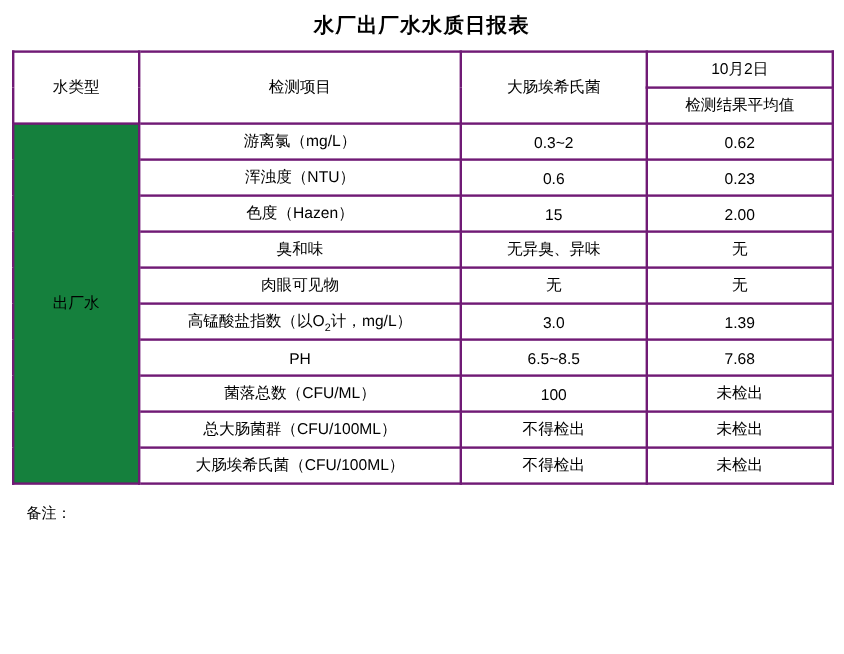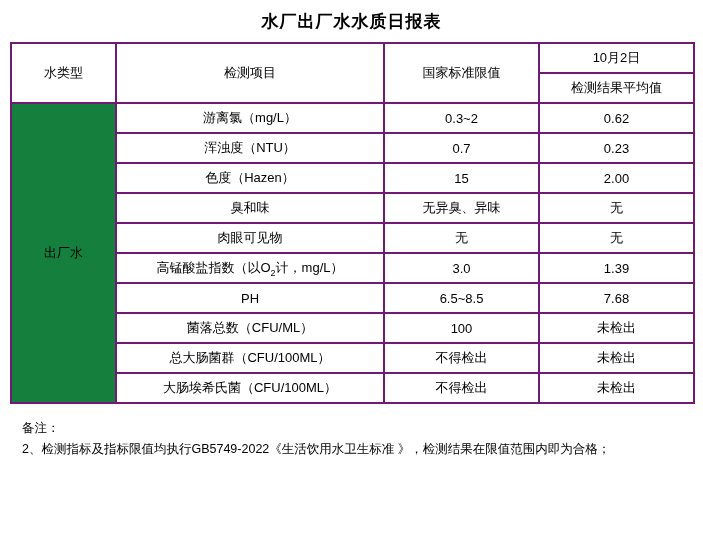--- a/index.html
+++ b/index.html
@@ -95,36 +95,36 @@
     <colgroup>
       <col class="col-type">
       <col class="col-item">
       <col class="col-std">
       <col class="col-res">
     </colgroup>
     <tbody>
       <tr>
         <td class="hdr-tall" rowspan="2">水类型</td>
         <td class="hdr-tall" rowspan="2">检测项目</td>
-        <td class="hdr-tall" rowspan="2">国家标准限值</td>
+        <td class="hdr-tall" rowspan="2">大肠埃希氏菌</td>
         <td class="date-head">10月2日</td>
       </tr>
       <tr>
         <td class="date-sub">检测结果平均值</td>
       </tr>
 
       <tr>
         <td class="typecell" rowspan="10">出厂水</td>
         <td class="item-cell">游离氯（mg/L）</td>
         <td>0.3~2</td>
         <td>0.62</td>
       </tr>
       <tr>
         <td class="item-cell">浑浊度（NTU）</td>
-        <td>0.7</td>
+        <td>0.6</td>
         <td>0.23</td>
       </tr>
       <tr>
         <td class="item-cell">色度（Hazen）</td>
         <td>15</td>
         <td>2.00</td>
       </tr>
       <tr>
         <td class="item-cell">臭和味</td>
         <td>无异臭、异味</td>
@@ -158,16 +158,15 @@
       <tr>
         <td class="item-cell">大肠埃希氏菌（CFU/100ML）</td>
         <td>不得检出</td>
         <td>未检出</td>
       </tr>
     </tbody>
   </table>
 
   <div class="notes">
     <div>备注：</div>
-    <div>2、检测指标及指标限值均执行GB5749-2022《生活饮用水卫生标准 》，检测结果在限值范围内即为合格；</div>
   </div>
 
 </div>
 
 </body></html>

